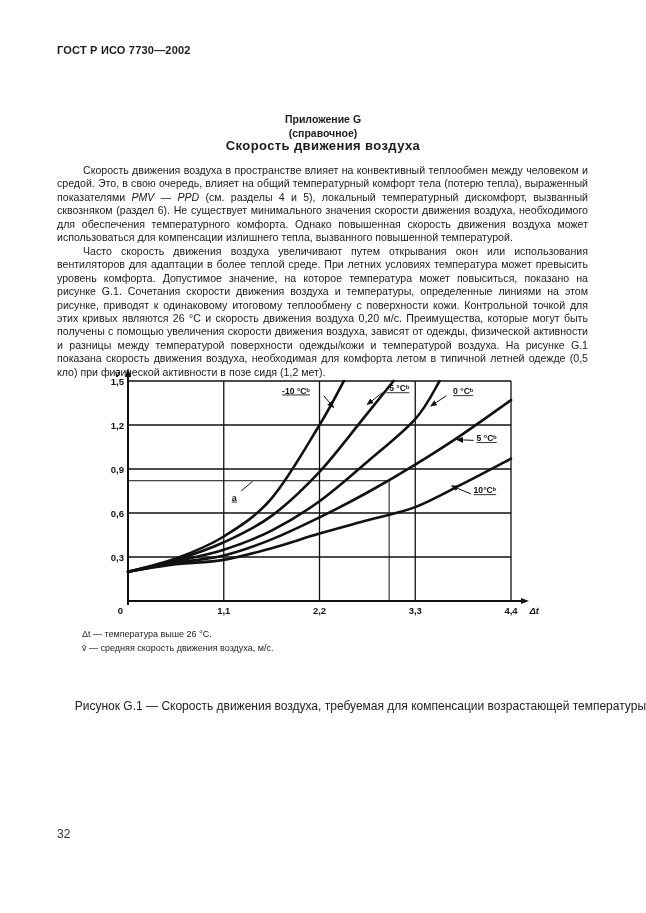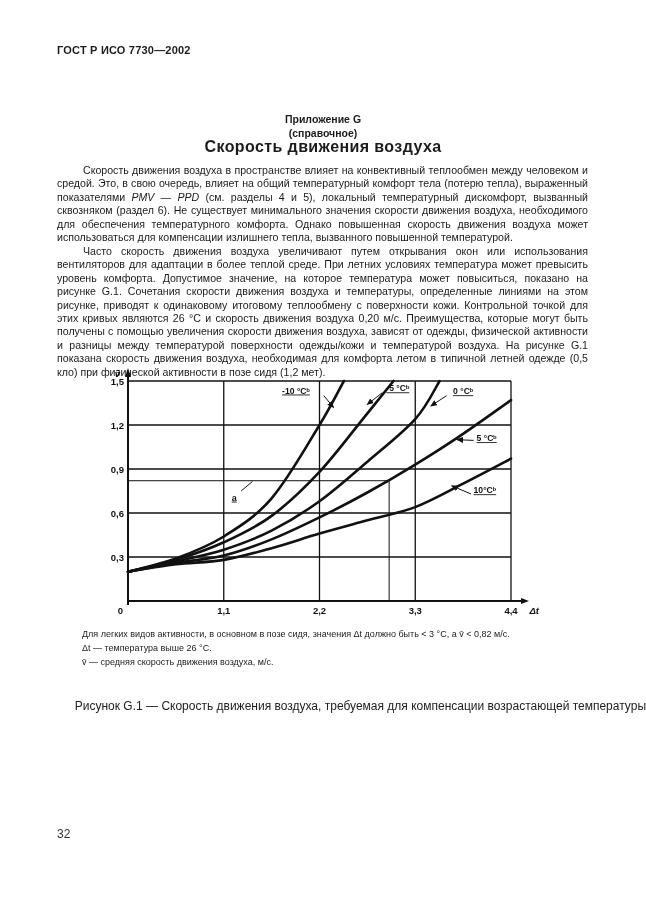--- a/index.html
+++ b/index.html
@@ -3,21 +3,21 @@
 <meta charset="utf-8">
 <style>
   html,body{margin:0;padding:0;background:#888;}
   #page{
     position:relative; width:646px; height:913px; background:#fff;
     font-family:"Liberation Sans", sans-serif; color:#1b1b1b; margin:0 auto;
     overflow:hidden;
   }
   .doc-header{position:absolute; left:57px; top:44px; font-size:11px; font-weight:bold; letter-spacing:.2px;}
   .annex-block{position:absolute; left:0; top:77px; width:100%; text-align:center; font-size:10.5px; font-weight:bold; line-height:13.5px;margin-top:36px;}
-  .section-title{position:absolute; left:0; top:138px; width:100%; text-align:center; font-size:16px; font-weight:bold; letter-spacing:.4px;}
+  .section-title{position:absolute; left:0; top:138px; width:100%; text-align:center; font-size:13px; font-weight:bold; letter-spacing:.4px;}
   .body-text{position:absolute; left:57px; top:164px; width:531px; font-size:10.6px; line-height:13.45px; text-align:justify;}
   .body-text p{margin:0; text-indent:26px;}
   .body-text .it{font-style:italic;margin-top:28px;}
   .chart-wrap{position:absolute; left:105px; top:368px; width:436px; height:254px;}
   .fig-notes{position:absolute; left:82px; top:627px; width:478px; font-size:9px; line-height:14.2px; color:#222;}
   .fig-notes .note-line{white-space:nowrap;}
   .fig-caption{position:absolute; left:0; top:699px; width:100%; text-align:right; font-size:12px; color:#222;}
   .page-number{position:absolute; left:57px; top:827px; font-size:12px; color:#333;}
   svg text{font-family:"Liberation Sans", sans-serif;}
 </style>
@@ -100,21 +100,20 @@
           <text x="214.5" y="246" text-anchor="middle">2,2</text>
           <text x="310.24999999999994" y="246" text-anchor="middle">3,3</text>
           <text x="406" y="246" text-anchor="middle">4,4</text>
           <text x="434" y="246" text-anchor="end" font-style="italic">Δt</text>
           <text x="15" y="9" text-anchor="end" font-style="italic">v̄</text>
         </g>
       </svg>
   </div>
 
   <div class="fig-notes">
-    <div class="note-line">Для легких видов активности, в основном в позе сидя, значения Δt должно быть &lt; 3 °C, а v̄ &lt; 0,82 м/с.</div>
     <div class="note-line">Δt — температура выше 26 °C.</div>
     <div class="note-line">v̄ — средняя скорость движения воздуха, м/с.</div>
   </div>
 
   <div class="fig-caption">Рисунок G.1 — Скорость движения воздуха, требуемая для компенсации возрастающей температуры</div>
 
   <div class="page-number">32</div>
 
 </div>
 

